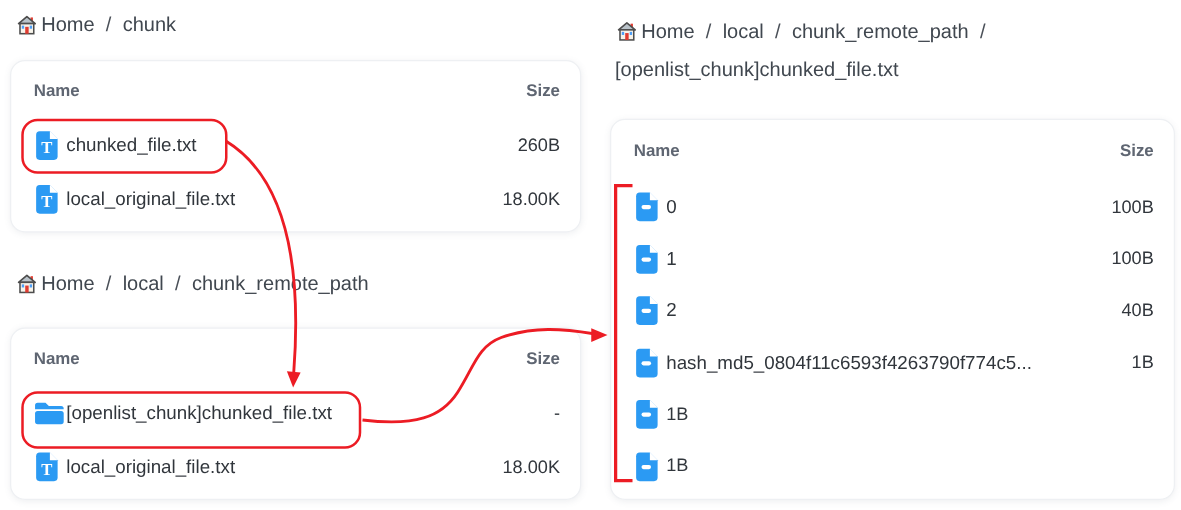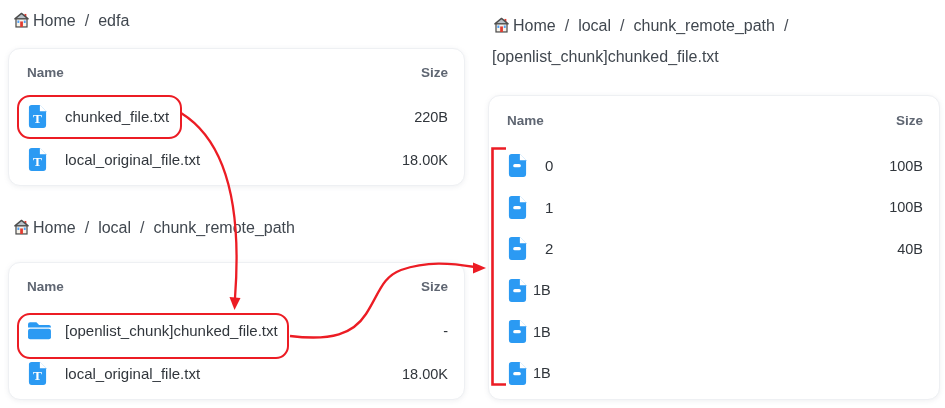--- a/index.html
+++ b/index.html
@@ -10,21 +10,21 @@
   .breadcrumb .home-ic{display:inline-flex;margin-right:2px;}
   .crumb{color:#40474f;text-decoration:none;cursor:pointer;}
   .sep{margin:0 9px;color:#4a5058;}
   .card{position:absolute;background:#fff;border:1px solid #eef0f3;border-radius:12px;
         box-shadow:0 1px 5px rgba(100,110,125,.10);display:flex;flex-direction:column;
         padding:0 16px 0 18px;box-sizing:border-box;}
   .thead{display:flex;align-items:center;font-size:13.5px;font-weight:bold;color:#5f6672;}
   .thead .hname{flex:1;}
   .trow{display:flex;align-items:center;cursor:pointer;}
   .fic{width:26px;display:inline-flex;justify-content:flex-start;flex:0 0 26px;}
-  .fname{flex:1;font-size:15px;color:#31363c;margin-left:12px;white-space:nowrap;
+  .fname{flex:1;font-size:15px;color:#31363c;white-space:nowrap;
          overflow:hidden;text-overflow:ellipsis;}
   .fsize{font-size:14.5px;color:#31363c;text-align:right;}
   .annot{position:absolute;border:2.5px solid #ec1c24;border-radius:13px;
          pointer-events:none;background:transparent;}
   #overlay{position:absolute;left:0;top:0;pointer-events:none;}
   .h1{height:46px;} .r1{height:43px;}
   .h3{height:49px;} .r3{height:41.5px;}
 </style>
 </head>
 <body>
@@ -59,36 +59,36 @@
 <div id="stage">
 
   <div class="breadcrumb" style="left:12px;top:11px;">
     <span class="home-ic">
         <svg width="19" height="19">
           <use href="#icon-home"></use>
         </svg>
       </span>
     <a class="crumb">Home</a>
     <span class="sep">/</span>
-    <a class="crumb">edfa</a>
+    <a class="crumb">chunk</a>
   </div>
 
   <div class="card" style="left:8px;top:48px;width:457px;height:138px;">
     <div class="thead h1">
       <span class="hname">Name</span>
       <span>Size</span>
     </div>
     <div class="trow r1">
       <span class="fic">
           <svg width="21" height="25">
             <use href="#icon-txt"></use>
           </svg>
         </span>
       <span class="fname">chunked_file.txt</span>
-      <span class="fsize">220B</span>
+      <span class="fsize">260B</span>
     </div>
     <div class="trow r1">
       <span class="fic">
           <svg width="21" height="25">
             <use href="#icon-txt"></use>
           </svg>
         </span>
       <span class="fname">local_original_file.txt</span>
       <span class="fsize">18.00K</span>
     </div>
@@ -178,20 +178,21 @@
         </span>
       <span class="fname">2</span>
       <span class="fsize">40B</span>
     </div>
     <div class="trow r3">
       <span class="fic">
           <svg width="21" height="25">
             <use href="#icon-chunk"></use>
           </svg>
         </span>
+      <span class="fname">hash_md5_0804f11c6593f4263790f774c5...</span>
       <span class="fsize">1B</span>
     </div>
     <div class="trow r3">
       <span class="fic">
           <svg width="21" height="25">
             <use href="#icon-chunk"></use>
           </svg>
         </span>
       <span class="fsize">1B</span>
     </div>

